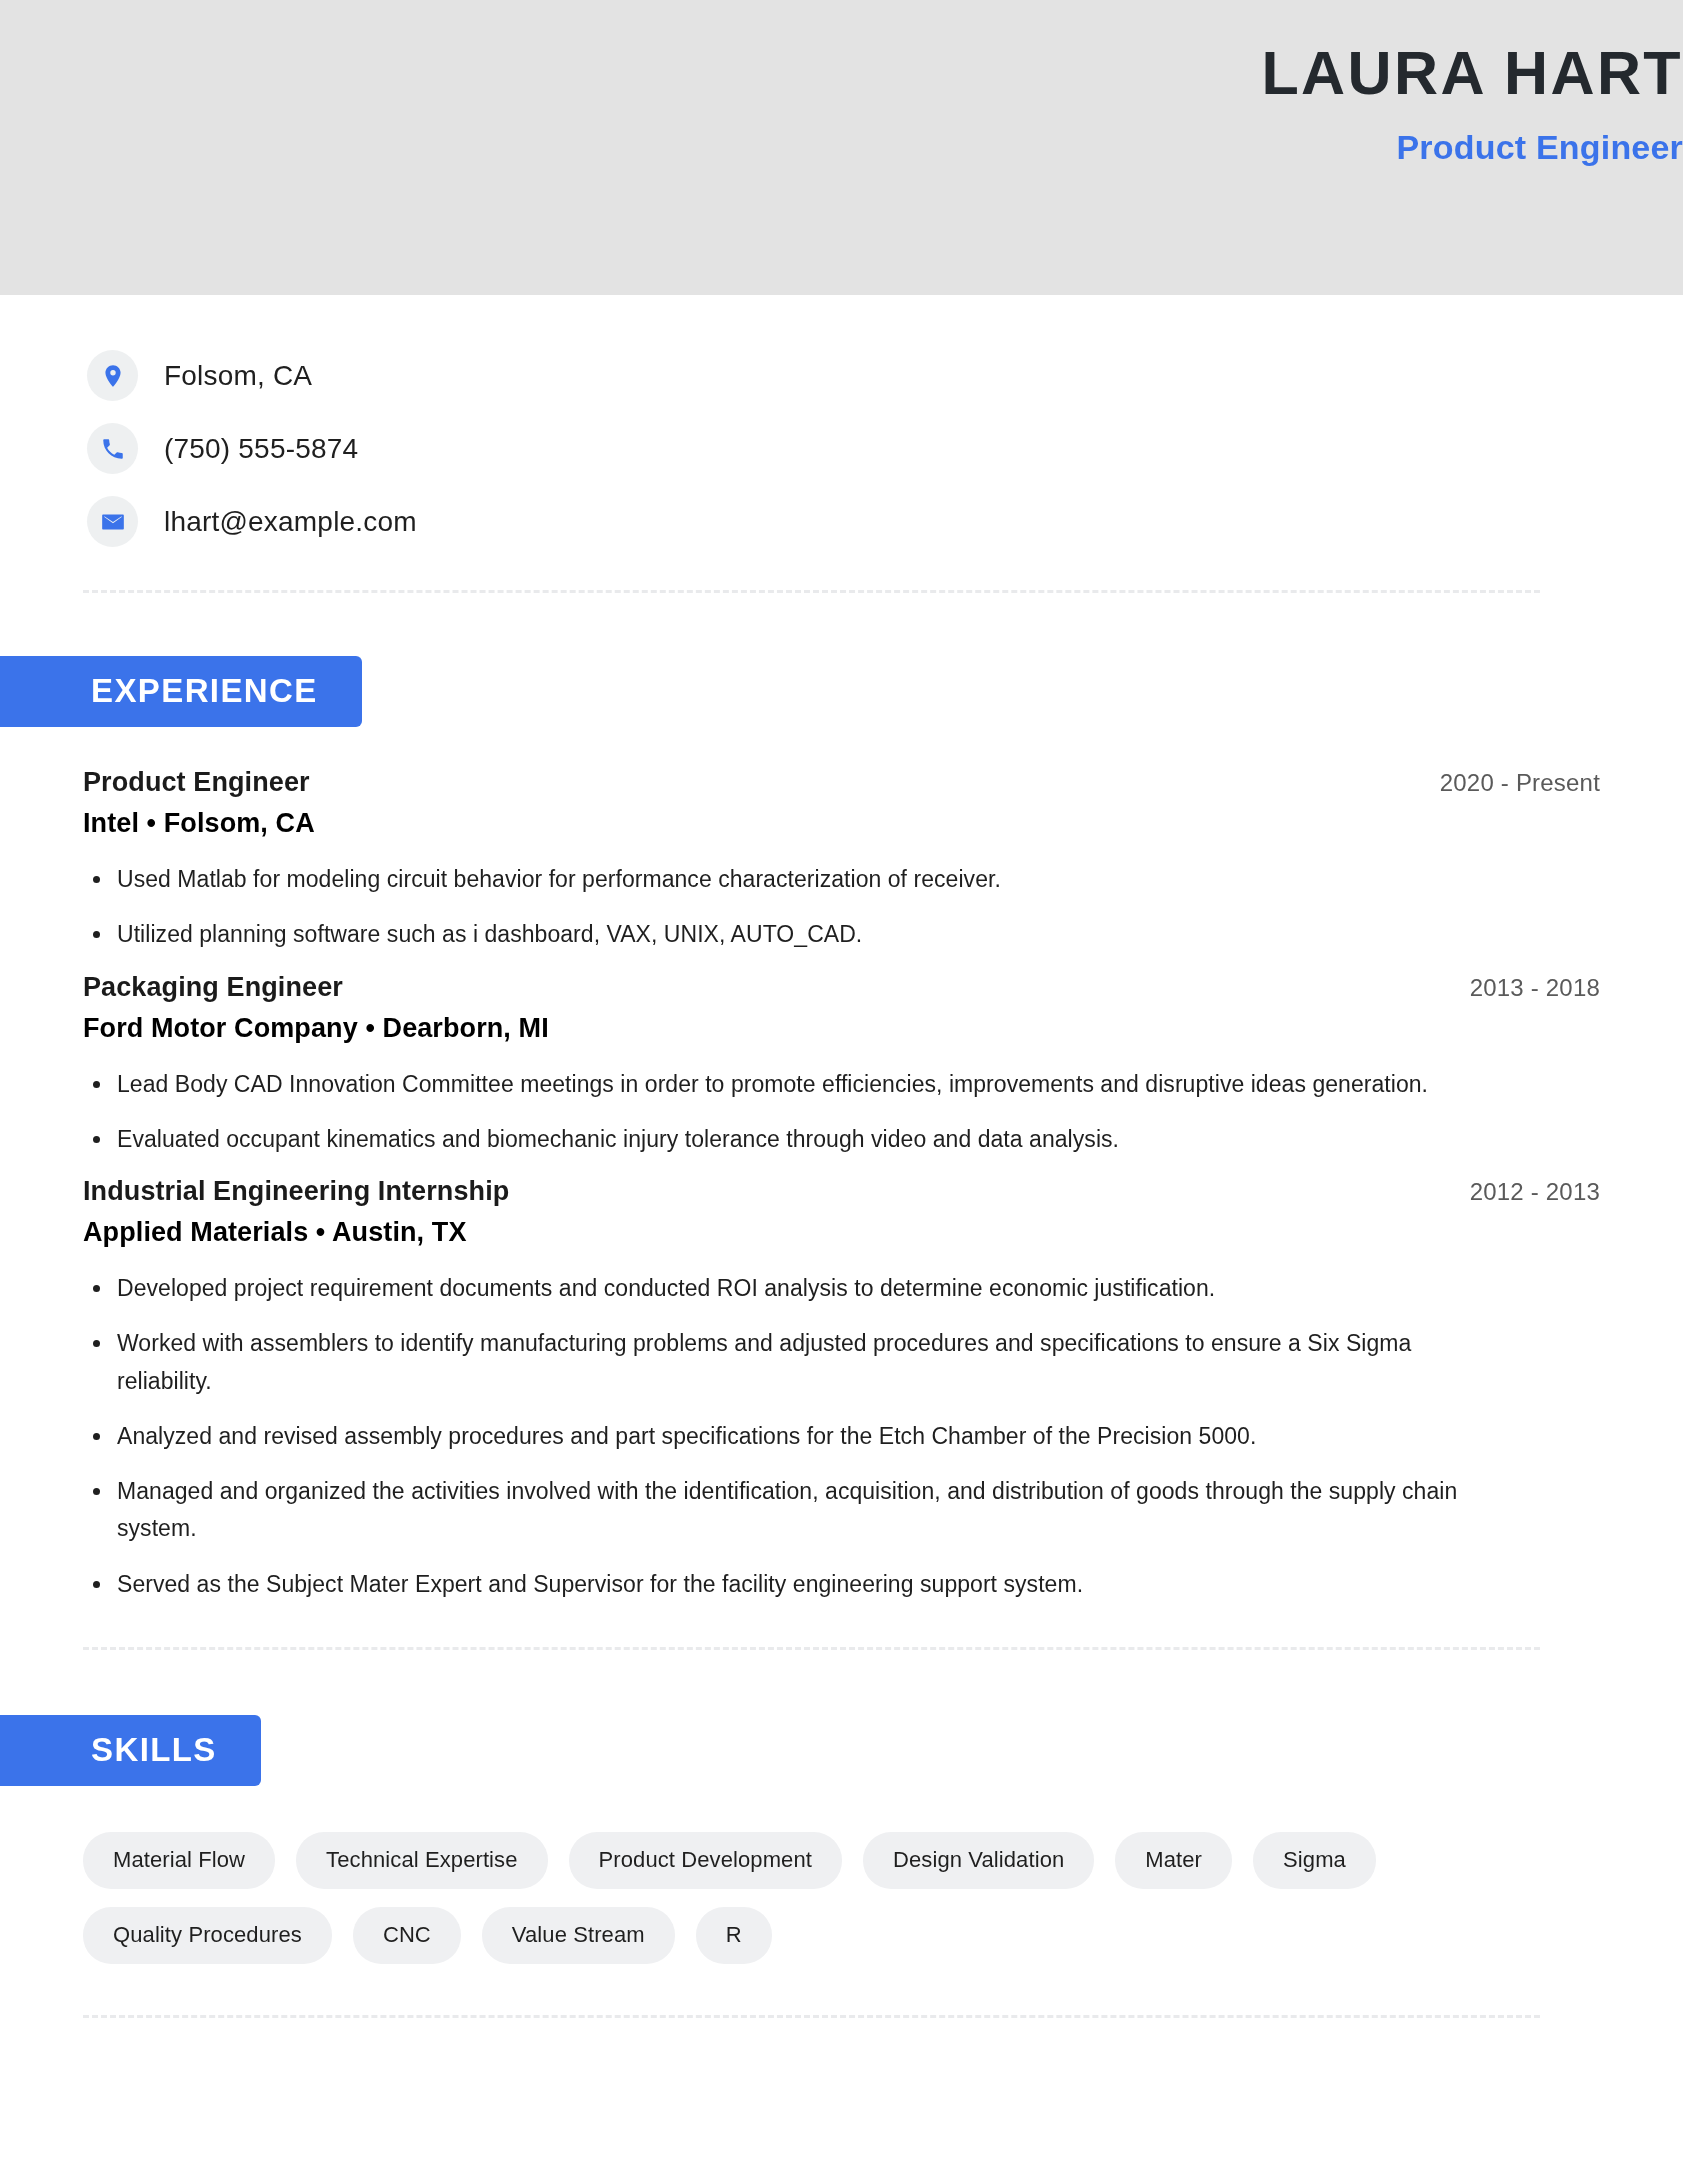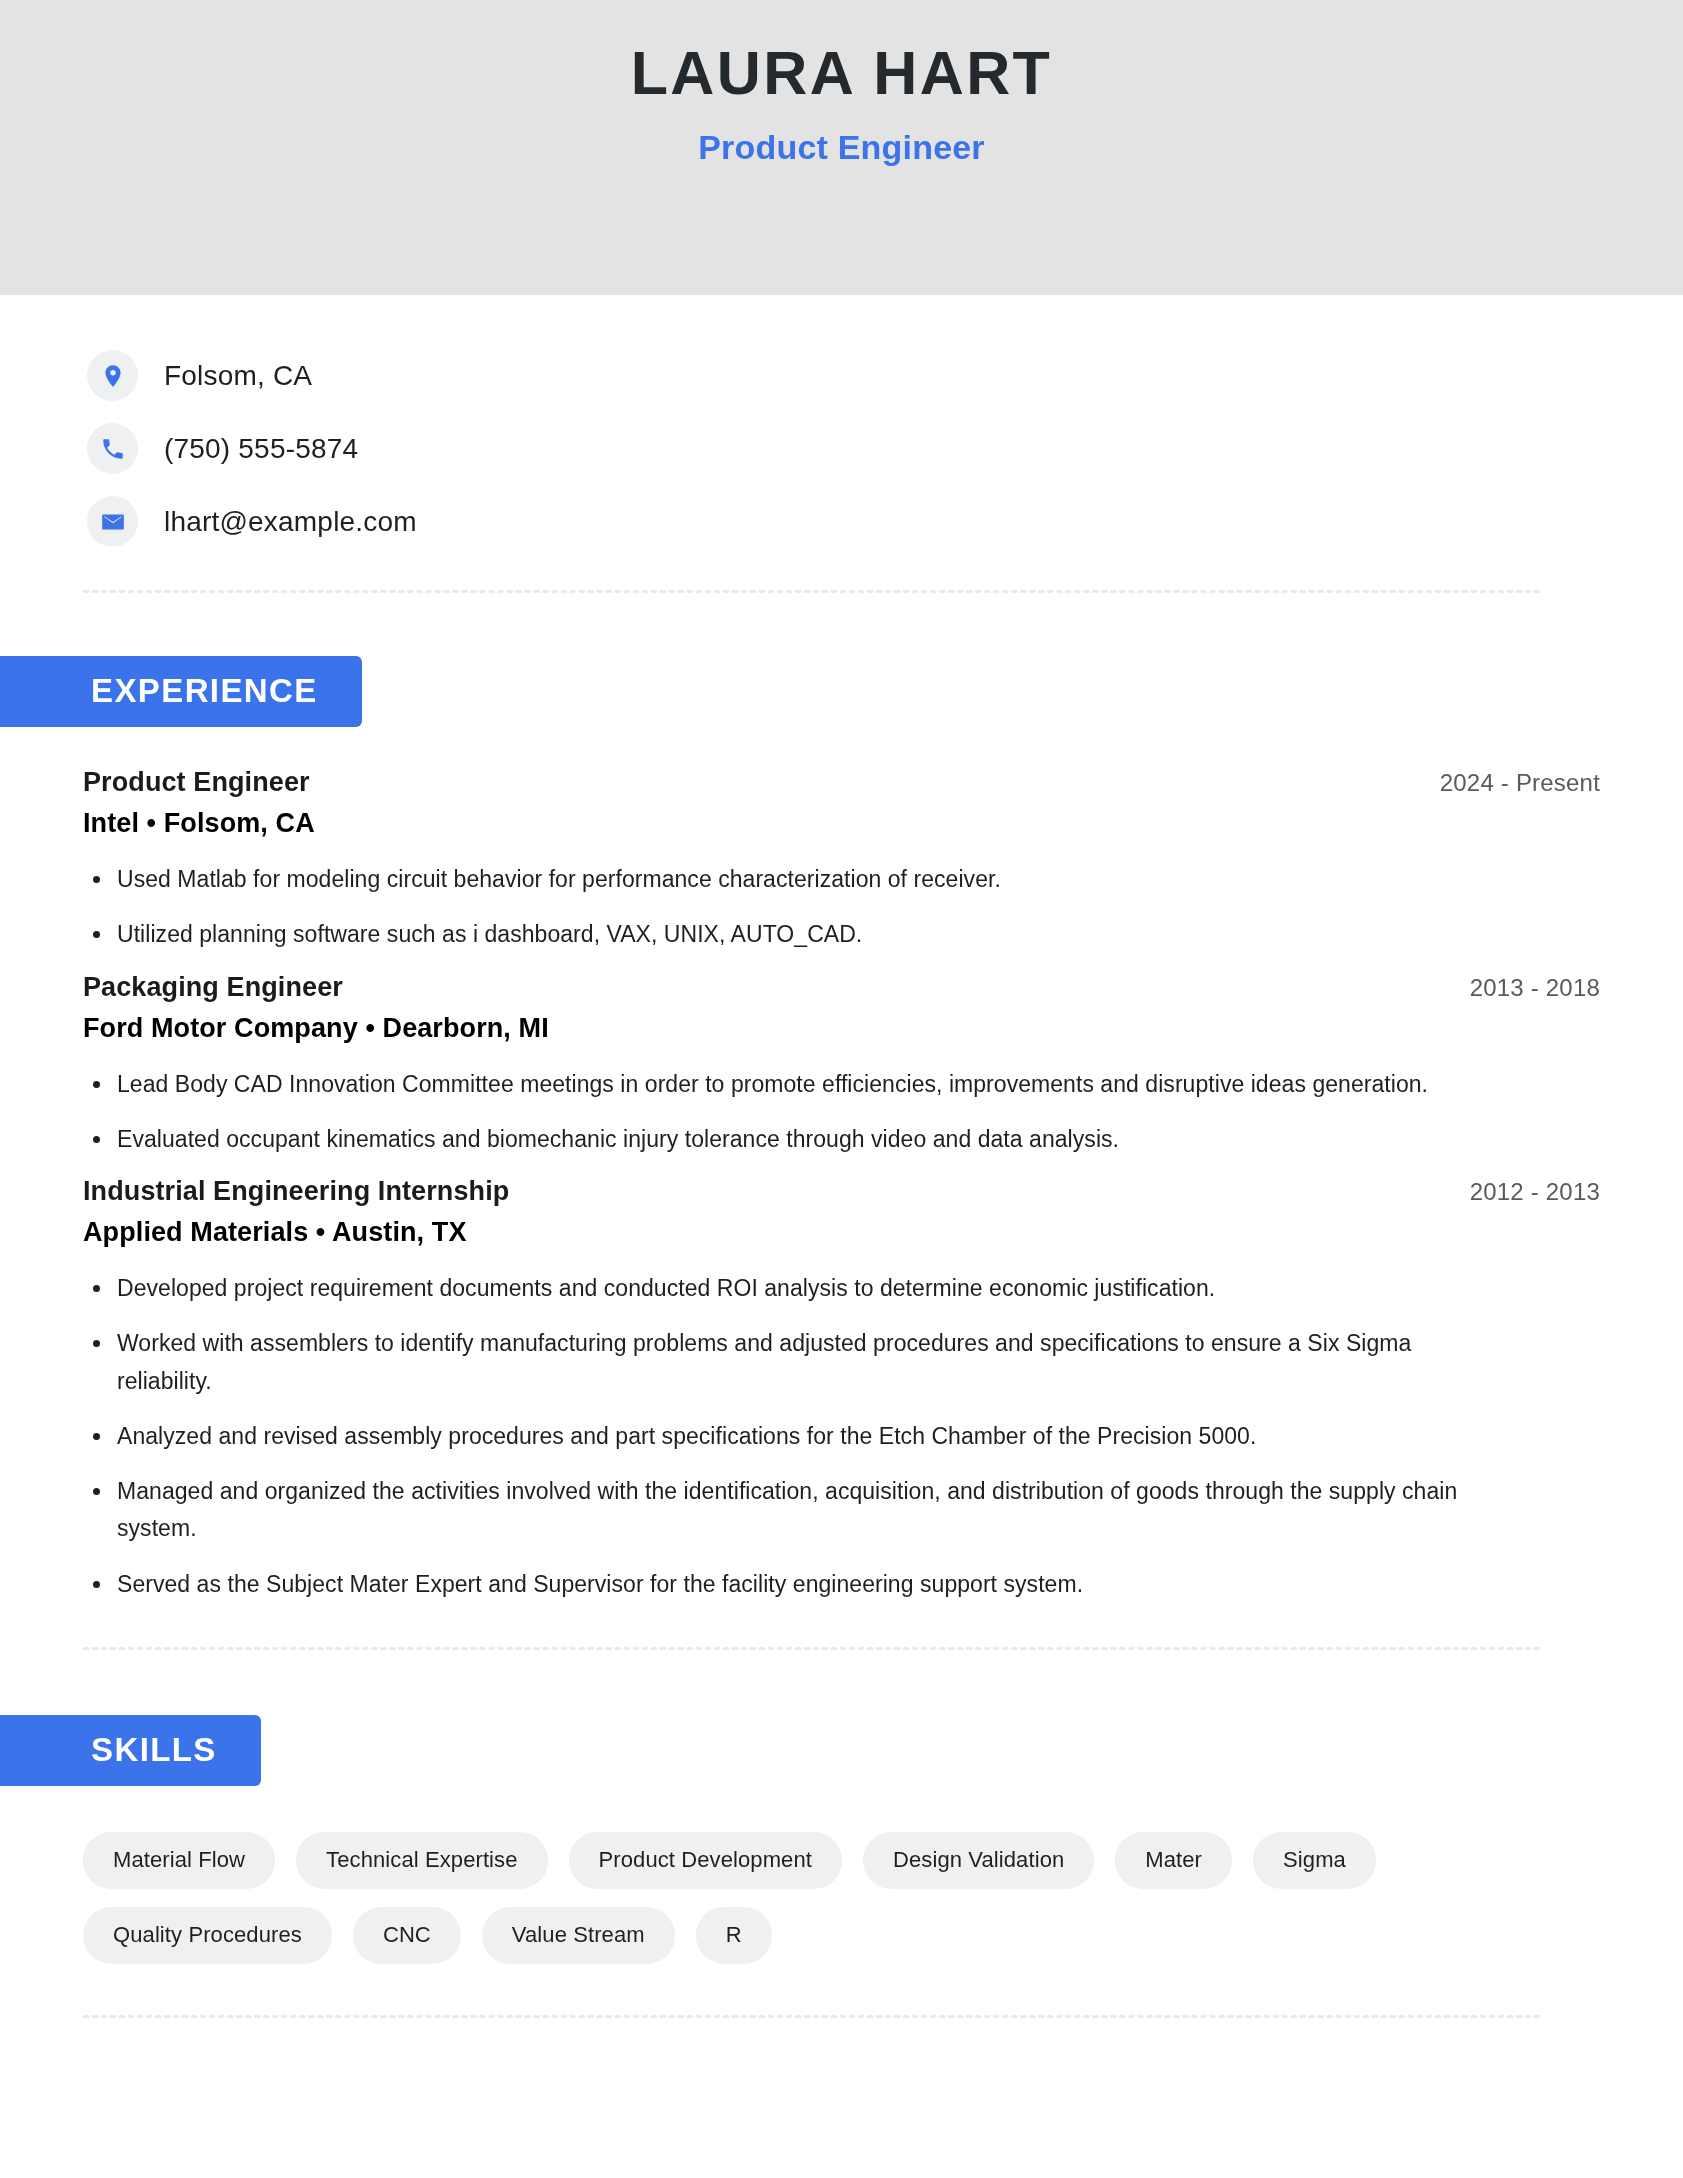--- a/index.html
+++ b/index.html
@@ -20,21 +20,21 @@
     overflow: hidden;
   }
 
   
   .header-band {
     width: 100%;
     height: 295px;
     background: #e3e3e3;
     display: flex;
     flex-direction: column;
-    align-items: center;
+    align-items: flex-end;
     justify-content: center;
     padding-bottom: 87px;
   }
 
   .full-name {
     font-size: 61px;
     font-weight: 700;
     letter-spacing: 2.4px;
     color: #24292e;
     line-height: 1.05;
@@ -234,21 +234,21 @@
   <hr class="divider d1">
 
   <div class="section-experience">
     <div class="section-banner">EXPERIENCE</div>
 
     <div class="experience-list">
 
       <div class="job">
         <div class="job-head">
           <span class="job-role">Product Engineer</span>
-          <span class="job-dates">2024 - Present</span>
+          <span class="job-dates">2020 - Present</span>
         </div>
         <div class="job-meta">Intel  •  Folsom, CA</div>
         <ul class="bullets">
           <li>Used Matlab for modeling circuit behavior for performance characterization of receiver.</li>
           <li>Utilized planning software such as i dashboard, VAX, UNIX, AUTO_CAD.</li>
         </ul>
       </div>
 
       <div class="job">
         <div class="job-head">

